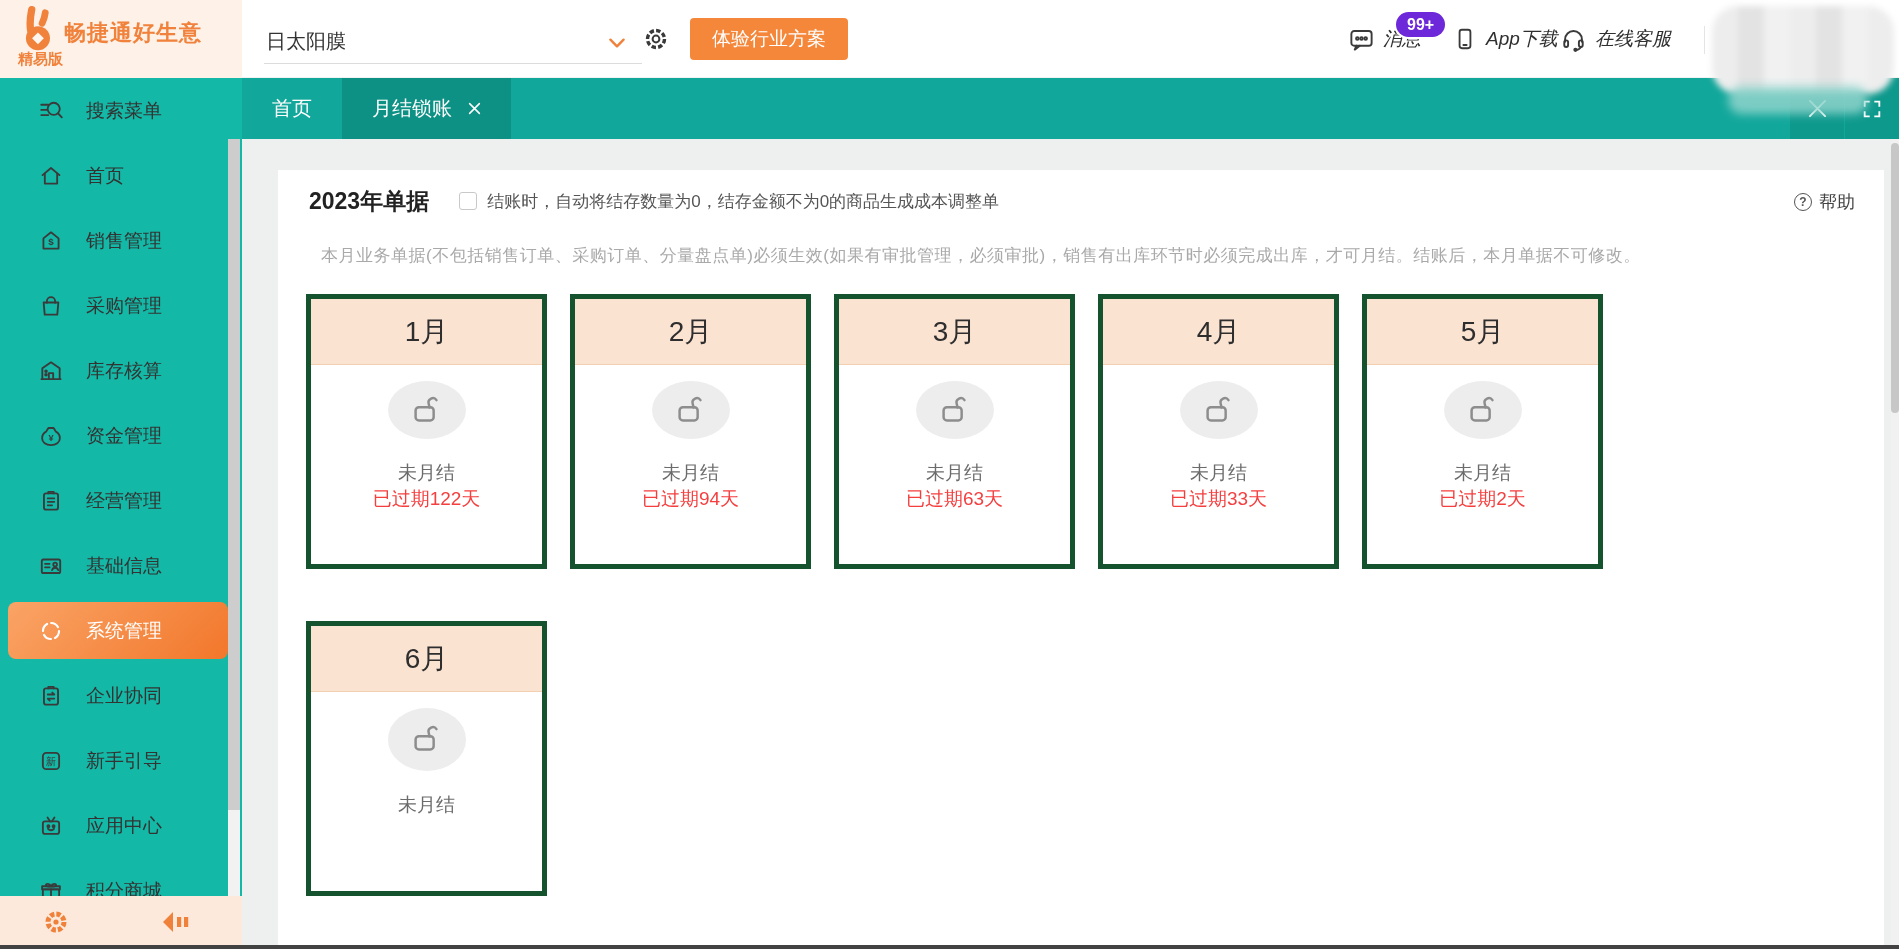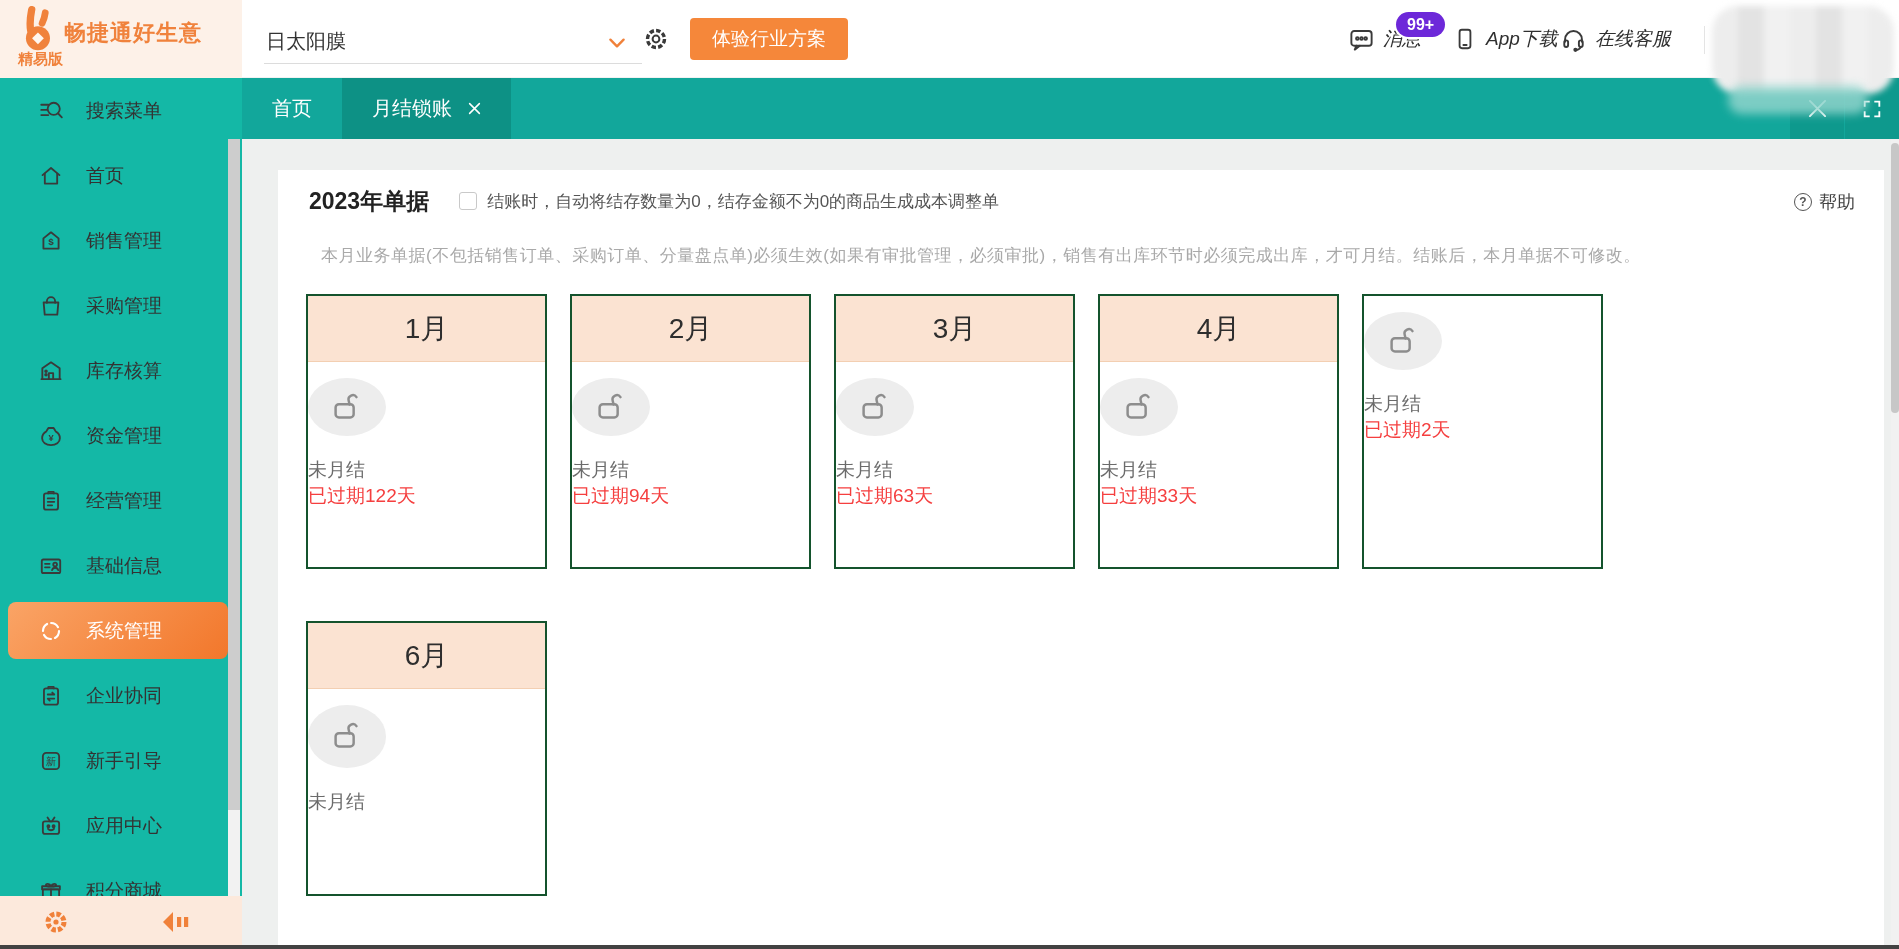--- a/index.html
+++ b/index.html
@@ -56,23 +56,23 @@
   .page-title { font-size:23px; font-weight:700; color:#222; }
   .checkbox { width:18px; height:18px; border:1px solid #c9c9c9; border-radius:3px; background:#fff; margin-left:30px; cursor:pointer; flex:0 0 18px; }
   .checkbox-label { margin-left:10px; font-size:17px; color:#555; }
   .help { position:absolute; right:29px; top:20px; display:flex; align-items:center; gap:7px; cursor:pointer; }
   .help .qmark { width:18px; height:18px; border:1.6px solid #555; border-radius:50%; font-size:12px; color:#555; display:flex; align-items:center; justify-content:center; font-weight:700; }
   .help .htext { font-size:18px; color:#444; }
   .notice { position:absolute; left:43px; top:74px; font-size:17px; color:#a9a9a9; letter-spacing:.5px; }
   .cards { position:absolute; left:28px; top:124px; }
   .cards-row { display:flex; gap:23px; }
   .cards-row + .cards-row { margin-top:52px; }
-  .month-card { width:241px; height:275px; border:2px solid #14532d; background:#fff; }
+  .month-card { width:241px; height:275px; border:5px solid #14532d; background:#fff; }
   .card-header { height:66px; background:#fbe3d2; border-bottom:1px solid #f3cfb2; display:flex; align-items:center; justify-content:center; font-size:28px; color:#2e2e2e; cursor:pointer; }
-  .card-body { height:156px; display:flex; flex-direction:column; align-items:flex-start; padding-top:16px; }
+  .card-body { height:156px; display:flex; flex-direction:column; align-items:center; padding-top:16px; }
   .lock-circle { width:78px; height:78px; border-radius:50%; background:#ededed; display:flex; align-items:center; justify-content:center; }
   .m-status { margin-top:21px; color:#6b6b6b; font-size:19px; }
   .m-overdue { margin-top:auto; margin-bottom:12px; color:#f53f3f; font-size:19px; height:23px; }
 
   .page-scroll { position:absolute; right:0; top:139px; width:8px; bottom:0; background:#f1f1f1; z-index:8; }
   .page-scroll .thumb { position:absolute; top:4px; left:0; width:8px; height:270px; background:#c7c7c7; border-radius:4px; }
   .bottom-strip { position:absolute; left:0; right:0; bottom:0; height:4px; background:#424242; z-index:99; }
 </style>
 </head>
 <body>
@@ -414,20 +414,21 @@
                 <rect x="8" y="17" width="19" height="14" rx="3.5" fill="none" stroke="#8d8d8d" stroke-width="2.6"></rect>
                 <path d="M21.5 17v-4.2a4.6 4.6 0 0 1 8.9-1.7" fill="none" stroke="#8d8d8d" stroke-width="2.6" stroke-linecap="round" transform="rotate(-14 24 12)"></path>
               </svg>
             </div>
             <div class="m-status">未月结</div>
             <div class="m-overdue">已过期33天</div>
           </div>
         </div>
 
         <div class="month-card">
+          <div class="card-header">5月</div>
           <div class="card-body">
             <div class="lock-circle">
               <svg width="38" height="38" viewBox="0 0 40 40">
                 <rect x="8" y="17" width="19" height="14" rx="3.5" fill="none" stroke="#8d8d8d" stroke-width="2.6"></rect>
                 <path d="M21.5 17v-4.2a4.6 4.6 0 0 1 8.9-1.7" fill="none" stroke="#8d8d8d" stroke-width="2.6" stroke-linecap="round" transform="rotate(-14 24 12)"></path>
               </svg>
             </div>
             <div class="m-status">未月结</div>
             <div class="m-overdue">已过期2天</div>
           </div>

